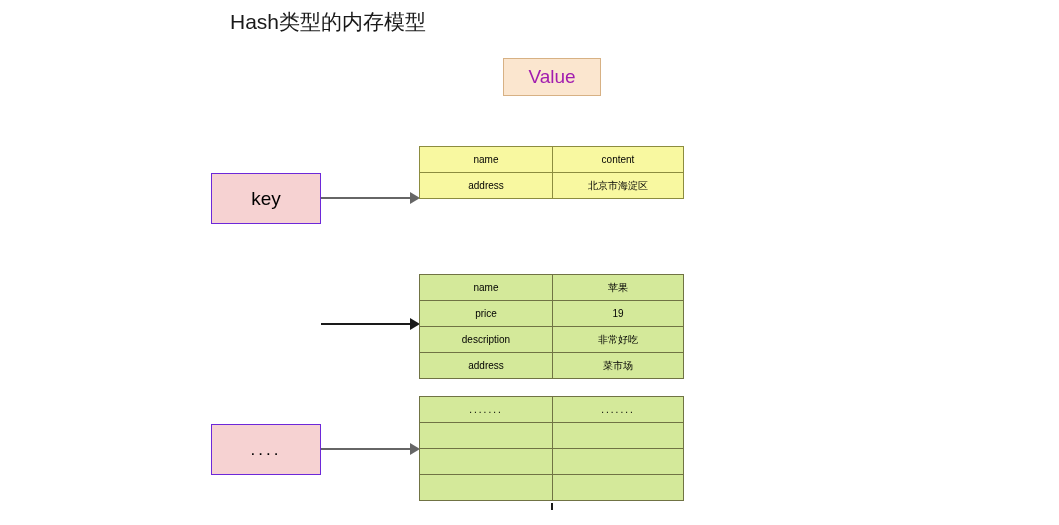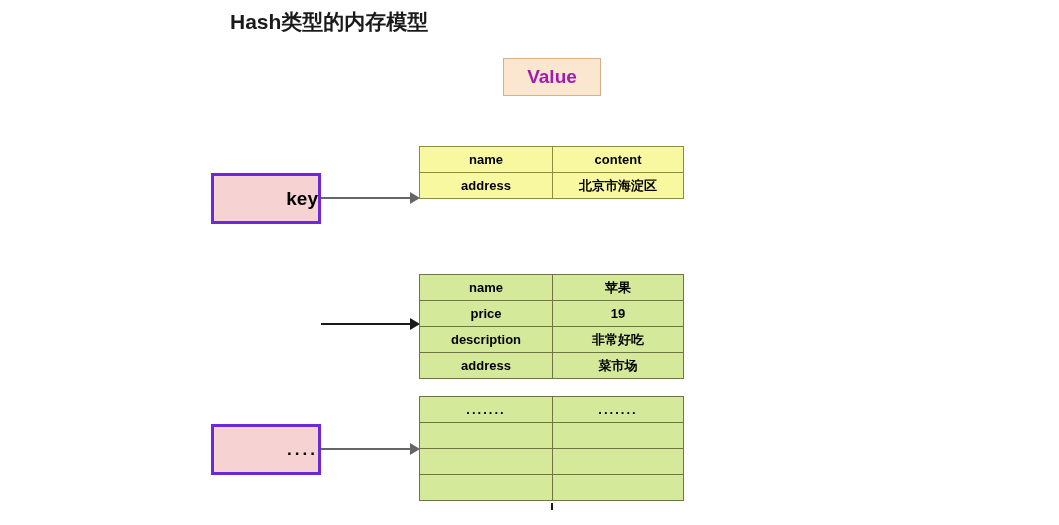--- a/index.html
+++ b/index.html
@@ -13,21 +13,20 @@
     position: relative;
     overflow: hidden;
     font-family: "Liberation Sans", "DejaVu Sans", sans-serif;
     color: #000000;
   }
   #diagram-canvas {
     position: absolute;
     left: 0; top: 0;
     width: 921px;
     height: 525px;
-    font-weight: bold;
   }
   
   .diagram-title {
     position: absolute;
     left: 230px;
     top: 8px;
     font-size: 21px;
     line-height: 28px;
     color: #1a1a1a;
     white-space: nowrap;
@@ -47,45 +46,45 @@
     font-size: 19px;
     color: #a21caf;
     box-sizing: border-box;
   }
   
   .key-box {
     position: absolute;
     width: 110px;
     height: 51px;
     background: #f6d2d2;
-    border: 3px solid #6d28d9;
+    border: 1px solid #6d28d9;
     display: flex;
     align-items: center;
-    justify-content: flex-end;
+    justify-content: center;
     font-size: 19px;
     color: #000;
     box-sizing: border-box;
   }
   .key-box.k0 { left: 211px; top: 173px; }
   .key-box.k1 { left: 211px; top: 299px; }
   .key-box.k2 { left: 211px; top: 424px; }
   .key-box .key-label-dots { font-size: 17px; letter-spacing: 3px; }
 
   
   .hash-table {
     position: absolute;
     left: 419px;
     width: 264px;
     border-collapse: collapse;
     box-sizing: border-box;
     table-layout: fixed;
   }
   .hash-table td {
     height: 26px;
-    font-size: 13px;
+    font-size: 10px;
     text-align: center;
     vertical-align: middle;
     padding: 0 2px;
     box-sizing: border-box;
     overflow: hidden;
     white-space: nowrap;
   }
   .hash-table td.col-field { width: 133px; }
   .hash-table td.col-value { width: 131px; }
 

